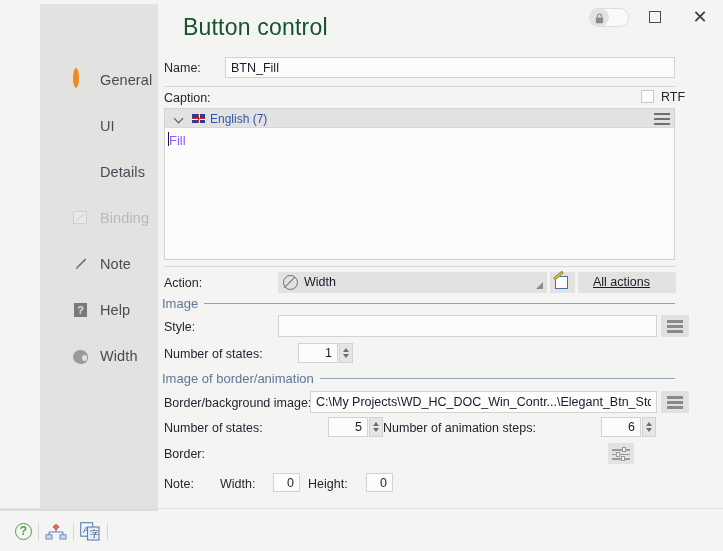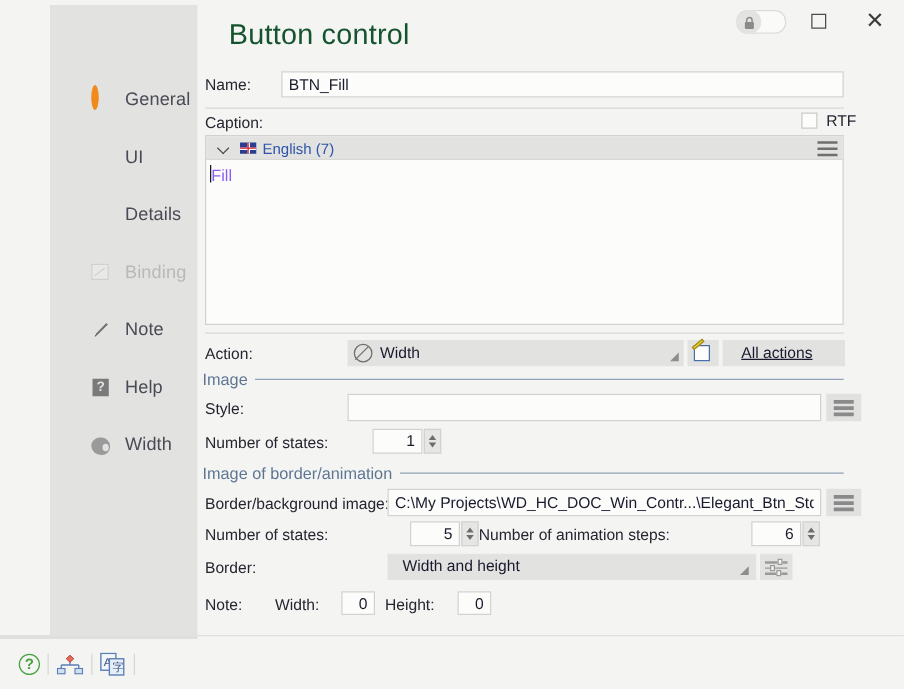--- a/index.html
+++ b/index.html
@@ -683,24 +683,20 @@
     </div>
 
     <div class="lbl" style="left:225px; top:421px">Number of animation steps:</div>
     <input type="text" class="num" id="anim-steps" style="left: 443px; top: 417px; width: 40px; height: 20px;" value="6">
     <div class="spin" style="left:484px; top:417px; height:20px">
       <span class="up"></span>
         <span class="dn"></span>
     </div>
 
     <div class="lbl" style="left:6px; top:447px">Border:</div>
-    <div id="stretch-combo">
-      <span id="stretch-text">Width and height</span>
-      <span class="dd-tri" style="right:6px; bottom:4px"></span>
-    </div>
     <div id="stretch-opts">
       <span class="sl-row" style="top:6px"></span>
       <span class="sl-row" style="top:10.5px"></span>
       <span class="sl-row" style="top:15px"></span>
       <span class="sl-knob" style="left:14px; top:4px"></span>
       <span class="sl-knob" style="left:8px; top:8.5px"></span>
       <span class="sl-knob" style="left:13px; top:13px"></span>
     </div>
 
     <div class="lbl" style="left:6px; top:477px">Note:</div>

